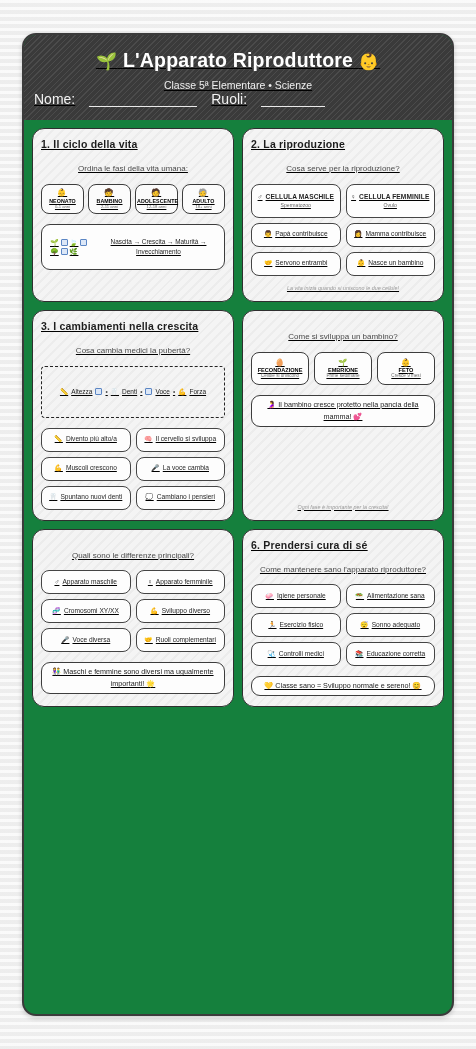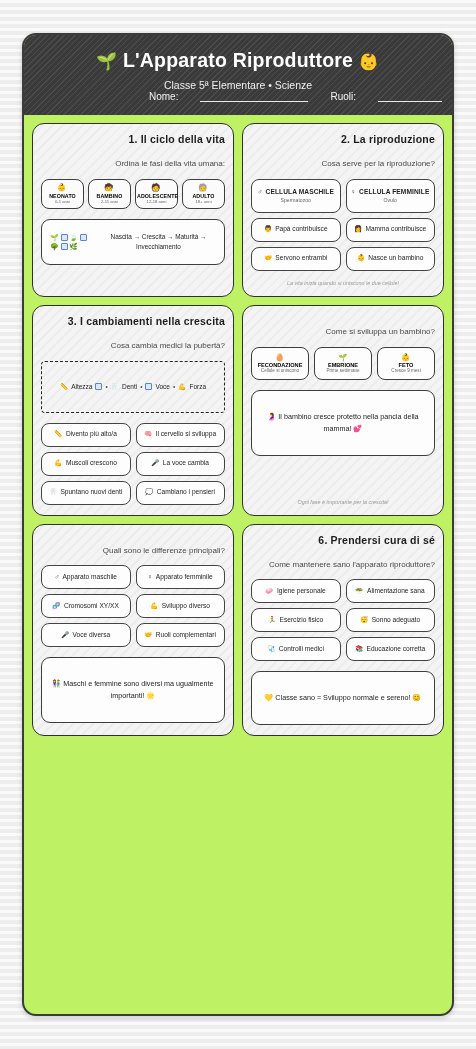--- a/index.html
+++ b/index.html
@@ -15,25 +15,26 @@
   .page-backdrop{
     position:absolute; inset:0;
     background:
       repeating-linear-gradient(180deg,
         rgba(255,255,255,0.65) 0px, rgba(255,255,255,0.65) 3px,
         rgba(236,236,236,0.65) 3px, rgba(236,236,236,0.65) 7px);
   }
   .sheet{
     position:absolute;
     left:22px; top:33px; width:432px; height:983px;
-    background:#bef264;
+    background:#15803d;
     border:2px solid #3b3b3b;
     border-radius:14px;
     overflow:hidden;
     box-shadow:0 2px 5px rgba(0,0,0,0.18);
+    text-decoration:underline;
   }
 
   
   .header{
     position:relative;
     background:#3a3a3a;
     background-image:
       repeating-linear-gradient(135deg,
         rgba(255,255,255,0.085) 0px, rgba(255,255,255,0.085) 1px,
         rgba(0,0,0,0) 1px, rgba(0,0,0,0) 4px);
@@ -48,26 +49,26 @@
     letter-spacing:.2px;
     white-space:nowrap;
   }
   .header h1 .emo{ font-size:17px; }
   .subtitle{
     font-size:10.5px;
     margin-bottom:0;
     color:#efefef;
   }
   .nameline{
-    font-size:10px;
+    font-size:14px;
     color:#f2f2f2;
     display:flex;
-    justify-content:flex-end;
+    justify-content:flex-start;
     align-items:flex-end;
-    gap:22px;
+    gap:14px;
   }
   .nameline .lbl{ white-space:nowrap; }
   .rule{ display:inline-block; border-bottom:1px solid #e9e9e9; height:11px; }
   .rule.long{ width:108px; }
   .rule.short{ width:64px; }
 
   
   .grid{
     padding:8px 8px 10px 8px;
     display:grid;
@@ -82,30 +83,30 @@
     background-image:
       repeating-linear-gradient(135deg,
         rgba(0,0,0,0.030) 0px, rgba(0,0,0,0.030) 2px,
         rgba(0,0,0,0) 2px, rgba(0,0,0,0) 7px);
     padding:9px 8px 10px 8px;
     overflow:hidden;
     display:flex;
     flex-direction:column;
   }
   .sec-title{
-    text-align:right;
+    text-align:left;
     font-size:10.5px;
     font-weight:bold;
     color:#1d1d1d;
     letter-spacing:.2px;
     white-space:nowrap;
     margin-bottom:2px;
   }
   .sec-q{
-    text-align:right;
+    text-align:center;
     font-size:8px;
     color:#4a4a4a;
     margin:12px 0 9px 0;
     line-height:1.35;
   }
 
   
   .card{
     background:#fdfdfd;
     border:1px solid #444;
@@ -196,21 +197,21 @@
     flex:1 1 0; min-width:0;
     background:#fdfdfd; border:1px solid #3d3d3d; border-radius:8px;
     text-align:center; padding:5px 2px;
   }
   .phase .ico{ font-size:7.5px; display:block; line-height:1.2;}
   .phase .nm{ font-size:5.6px; font-weight:bold; display:block; white-space:nowrap;}
   .phase .sub{ font-size:4.6px; color:#6a6a6a; display:block; line-height:1.35;}
 
   .highlight{
     background:#fdfdfd; border:1px solid #3d3d3d; border-radius:9px;
-    padding:20px 8px; text-align:center; font-size:7.2px; line-height:1.65; color:#1c1c1c;
+    padding:3px 8px; text-align:center; font-size:7.2px; line-height:1.65; color:#1c1c1c;
   }
 </style>
 </head>
 <body>
 
 <div class="page-backdrop"></div>
 
 <div class="sheet">
 
   <div class="header">

